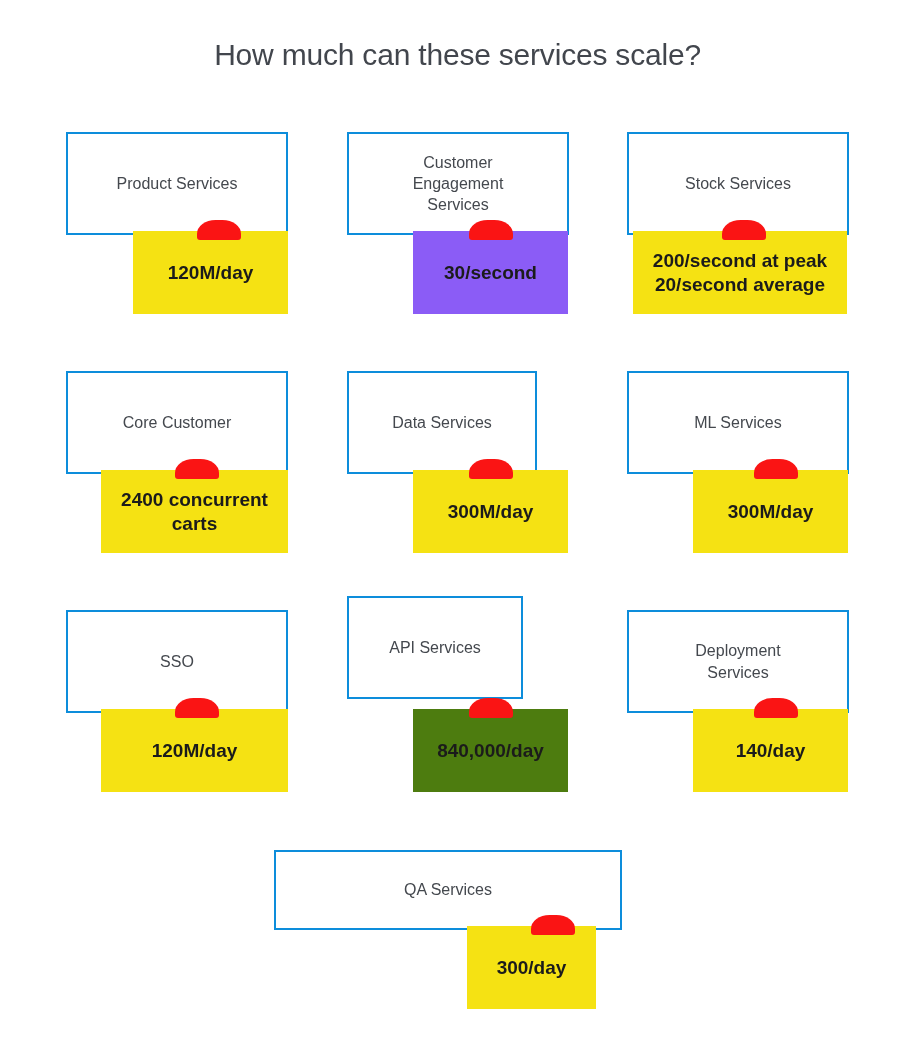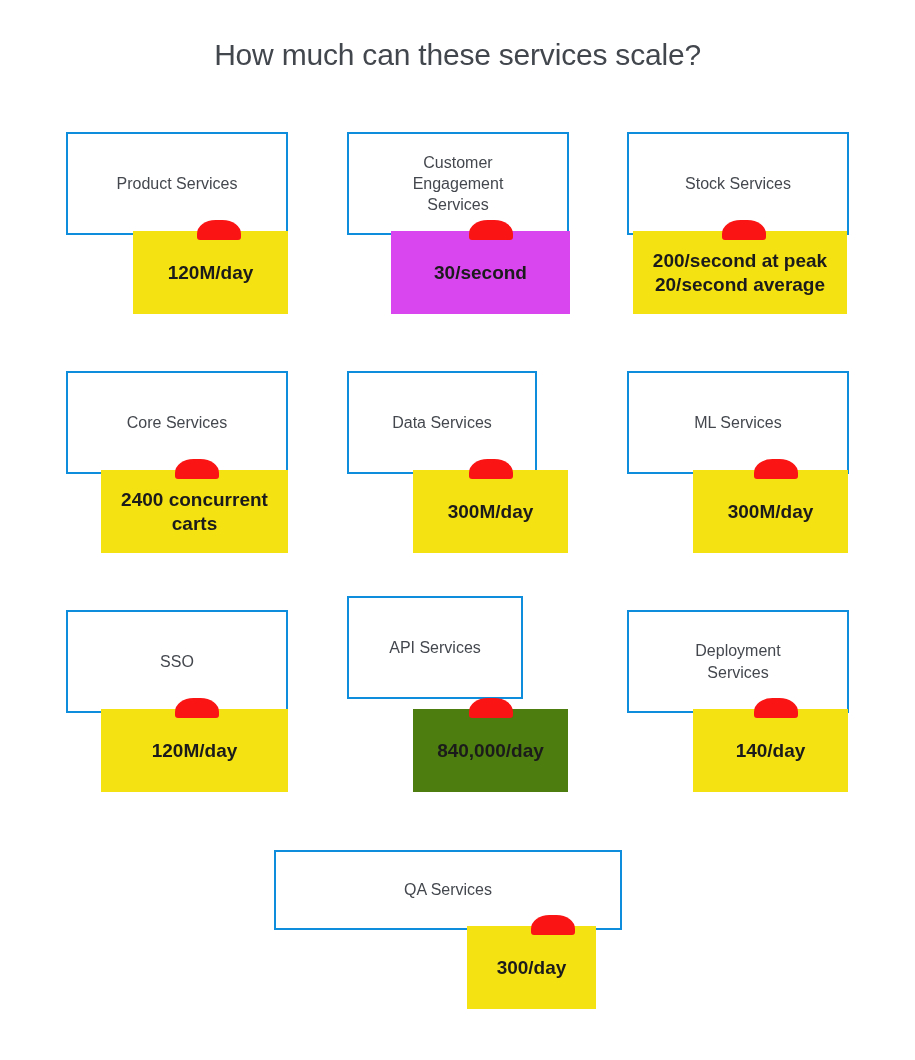--- a/index.html
+++ b/index.html
@@ -102,38 +102,38 @@
           <div class="note-value" style="color: rgb(27, 27, 27);">120M/day</div>
         </div>
         <div class="tape" style="left: 197px; top: 220px; background: rgb(250, 20, 20);"></div>
       </div>
       <div class="card">
         <div class="service-box" style="left: 347px; top: 132px; width: 222px; height: 103px; border-color: rgb(13, 141, 219);">
           <div class="service-name" style="color: rgb(68, 72, 78);">Customer
 Engagement
 Services</div>
         </div>
-        <div class="note" style="left: 391px; top: 231px; width: 179px; height: 83px; background: #d946ef;">
+        <div class="note" style="left: 413px; top: 231px; width: 155px; height: 83px; background: #8b5cf6;">
           <div class="note-value" style="color: rgb(27, 27, 27);">30/second</div>
         </div>
         <div class="tape" style="left: 469px; top: 220px; background: rgb(250, 20, 20);"></div>
       </div>
       <div class="card">
         <div class="service-box" style="left: 627px; top: 132px; width: 222px; height: 103px; border-color: rgb(13, 141, 219);">
           <div class="service-name" style="color: rgb(68, 72, 78);">Stock Services</div>
         </div>
         <div class="note" style="left: 633px; top: 231px; width: 214px; height: 83px; background: rgb(245, 226, 19);">
           <div class="note-value" style="color: rgb(27, 27, 27);">200/second at peak
 20/second average</div>
         </div>
         <div class="tape" style="left: 722px; top: 220px; background: rgb(250, 20, 20);"></div>
       </div>
       <div class="card">
         <div class="service-box" style="left: 66px; top: 371px; width: 222px; height: 103px; border-color: rgb(13, 141, 219);">
-          <div class="service-name" style="color: rgb(68, 72, 78);">Core Services</div>
+          <div class="service-name" style="color: rgb(68, 72, 78);">Core Customer</div>
         </div>
         <div class="note" style="left: 101px; top: 470px; width: 187px; height: 83px; background: rgb(245, 226, 19);">
           <div class="note-value" style="color: rgb(27, 27, 27);">2400 concurrent
 carts</div>
         </div>
         <div class="tape" style="left: 175px; top: 459px; background: rgb(250, 20, 20);"></div>
       </div>
       <div class="card">
         <div class="service-box" style="left: 347px; top: 371px; width: 190px; height: 103px; border-color: rgb(13, 141, 219);">
           <div class="service-name" style="color: rgb(68, 72, 78);">Data Services</div>

